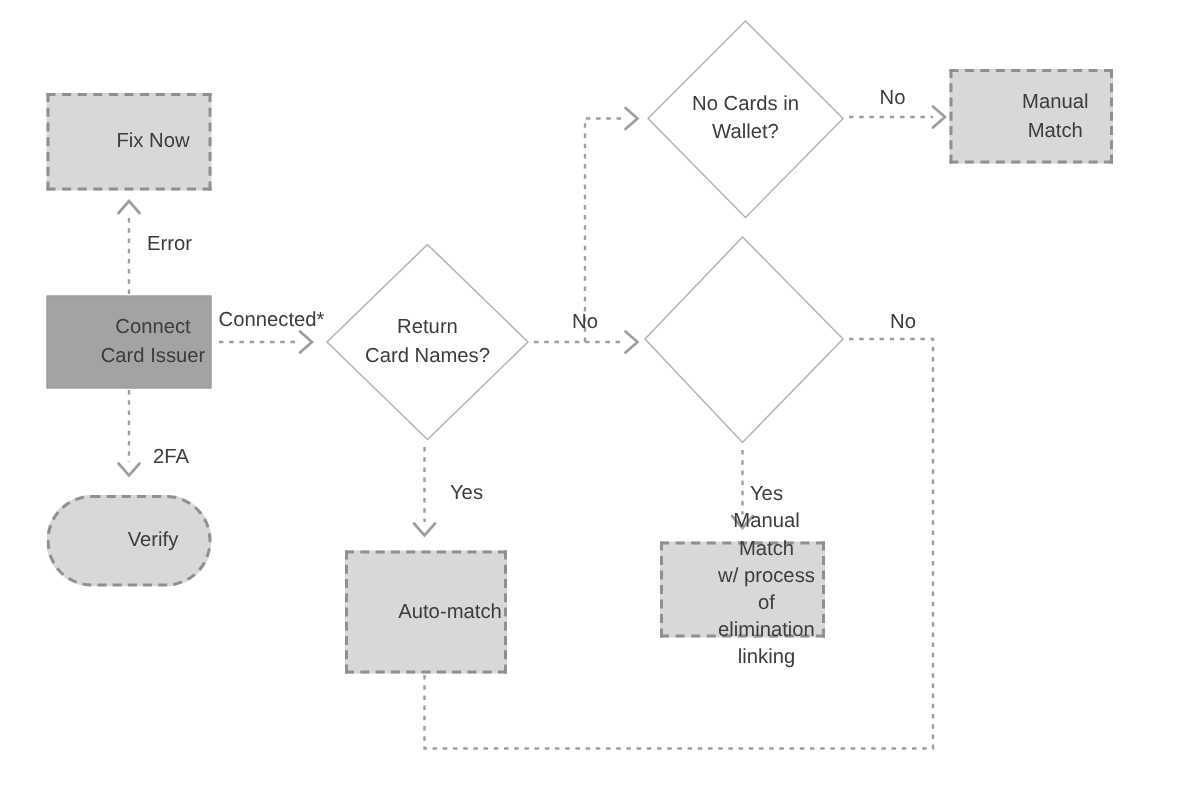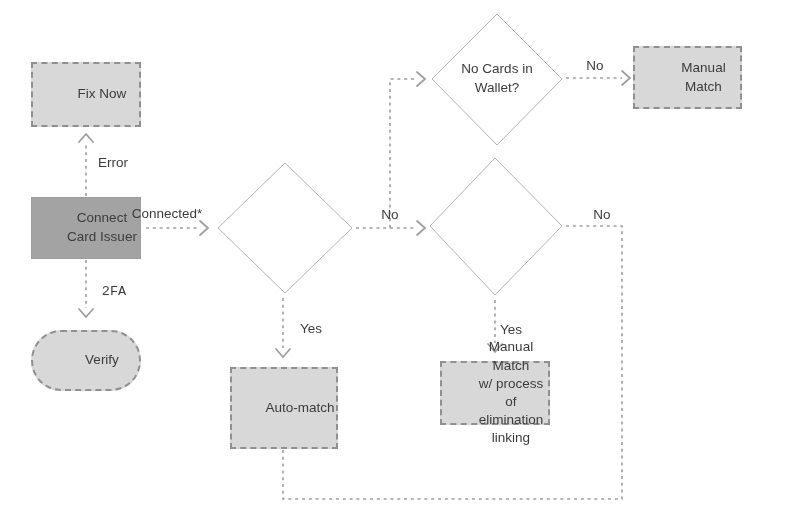--- a/index.html
+++ b/index.html
@@ -134,30 +134,32 @@
   <div class="node terminal" style="left:31px; top:330px; width:110px; height:61px;border-radius:30px;">Verify</div>
 
   <div class="node terminal" style="left:633px; top:46px; width:109px; height:63px;">Manual Match</div>
 
   <div class="node terminal" style="left:230px; top:367px; width:108px; height:82px;">Auto-match</div>
 
   <div class="node terminal" style="left:440px; top:361px; width:110px; height:64px; line-height:1.35;">Manual Match
 w/ process of
 elimination linking</div>
 
+  <div class="diamond-label" style="left:215px; top:198px; width:140px; height:60px;">Return
+Card Names?</div>
 
   <div class="diamond-label" style="left:427px; top:49px; width:140px; height:60px;">No Cards in
 Wallet?</div>
 
 
   <span class="edge-label" style="left:113px; top:162px;">Error</span>
 
-  <span class="edge-label" style="left:114px; top:291px;font-family:Liberation Mono, monospace;">2FA</span>
+  <span class="edge-label" style="left:114px; top:304px;">2FA</span>
 
-  <span class="edge-label" style="left:167px; top:213px;">Connected*</span>
+  <span class="edge-label" style="left:181px; top:213px;">Connected*</span>
 
   <span class="edge-label" style="left:390px; top:214px;">No</span>
 
   <span class="edge-label" style="left:595px; top:65px;">No</span>
 
   <span class="edge-label" style="left:602px; top:214px;">No</span>
 
   <span class="edge-label" style="left:311px; top:328px;">Yes</span>
 
   <span class="edge-label" style="left:511px; top:329px;">Yes</span>

